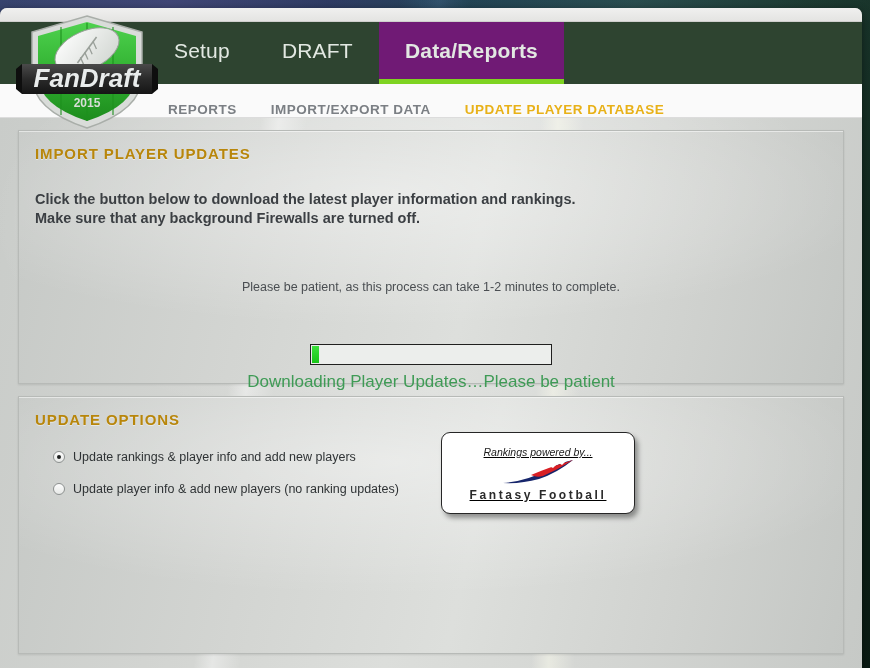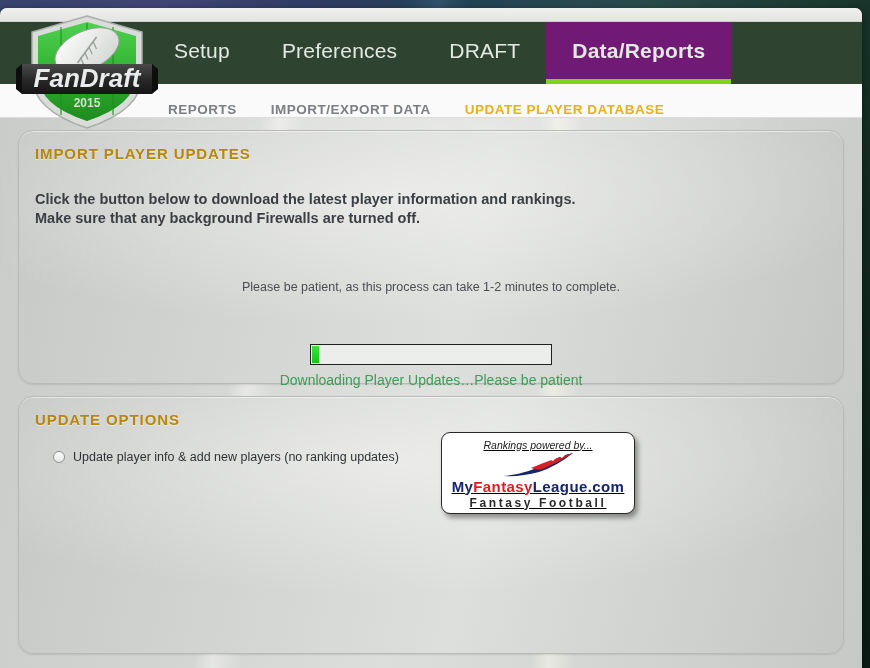--- a/index.html
+++ b/index.html
@@ -133,21 +133,21 @@
       linear-gradient(91deg, transparent 62%, rgba(255,255,240,.45) 64%, transparent 67%);
     pointer-events: none;
   }
 
   .panel {
     position: relative;
     background:
       radial-gradient(ellipse 80% 70% at 45% 25%, rgba(255,255,255,.45), transparent 75%),
       linear-gradient(103deg, #c6c9c6 0%, #d3d5d2 30%, #dddfdc 55%, #d0d2cf 80%, #c4c7c4 100%);
     border: 1px solid #b7bab7;
-    border-radius: 15px;
+    border-radius: 0;
     box-shadow: inset 0 1px 0 rgba(255,255,255,.5), 0 1px 2px rgba(0,0,0,.10);
   }
 
   .panel-title {
     font-size: 15px;
     font-weight: bold;
     letter-spacing: .9px;
     color: #b8860b;
     text-shadow: 0 1px 0 rgba(255,255,255,.45);
   }
@@ -190,21 +190,21 @@
   #progress-fill {
     position: absolute;
     left: 1px;
     top: 1px;
     bottom: 1px;
     width: 7px;
     background: linear-gradient(#3ce03c, #18c618);
   }
   #progress-status {
     margin-top: 7px;
-    font-size: 14px;
+    font-size: 17px;
     color: #3f9b56;
   }
 
   
   #options-panel {
     margin-top: 12px;
     height: 258px;
     padding: 14px 16px 16px 16px;
   }
   #options-row {
@@ -329,23 +329,20 @@
           <path d="M136 58 L142 63 L142 83 L136 88 Z" fill="#0e0e0e"></path>
           <text x="71" y="81" text-anchor="middle" font-family="'Liberation Sans', sans-serif" font-size="26" font-weight="bold" font-style="italic" fill="#e9ecec">FanDraft</text>
           <text x="71" y="101" text-anchor="middle" font-family="'Liberation Sans', sans-serif" font-size="12" font-weight="bold" fill="#d8ddd8">2015</text>
         </svg>
       </div>
 
       <div class="nav-tab">
         <span>Setup</span>
       </div>
       <div class="nav-tab">
-        <span>Preferences</span>
-      </div>
-      <div class="nav-tab">
         <span>DRAFT</span>
       </div>
       <div class="nav-tab active">
         <span>Data/Reports</span>
       </div>
     </nav>
 
     <nav id="secondary-nav">
       <div class="subnav-item">
         <span>REPORTS</span>
@@ -380,40 +377,41 @@
       </section>
 
       <section class="panel" id="options-panel">
 
         <div class="panel-title">UPDATE OPTIONS</div>
 
         <div id="options-row">
 
           <div id="radio-list">
 
+            <div class="radio-row selected">
+              <span class="radio-dot"></span>
+              <span class="radio-label">Update rankings &amp; player info and add new players</span>
+            </div>
 
             <div class="radio-row">
               <span class="radio-dot"></span>
               <span class="radio-label">Update player info &amp; add new players (no ranking updates)</span>
             </div>
           </div>
 
           <div id="mfl-badge">
             <div id="mfl-tagline">Rankings powered by...</div>
 
             <svg id="mfl-swoosh" width="74" height="26" viewBox="0 0 74 26">
               <path d="M2 24 Q26 22 44 12 Q58 4 72 1 Q56 14 38 20 Q20 25 2 24 Z" fill="#16256b"></path>
               <path d="M30 16 Q46 9 72 1 Q58 10 42 17 Q36 19 30 16 Z" fill="#d81f24"></path>
               <path d="M48 7 L56 5 L52 9 Z" fill="#ffffff"></path>
               <path d="M58 4 L65 2 L61 6 Z" fill="#ffffff"></path>
             </svg>
 
-            <div id="mfl-wordmark">
-              <span class="mfl-navy">My</span><span class="mfl-red">Fantasy</span><span class="mfl-navy">League</span><span class="mfl-navy">.com</span>
-            </div>
 
             <div id="mfl-subtitle">Fantasy Football</div>
           </div>
 
         </div>
       </section>
 
     </main>
   </div>
 </div>

